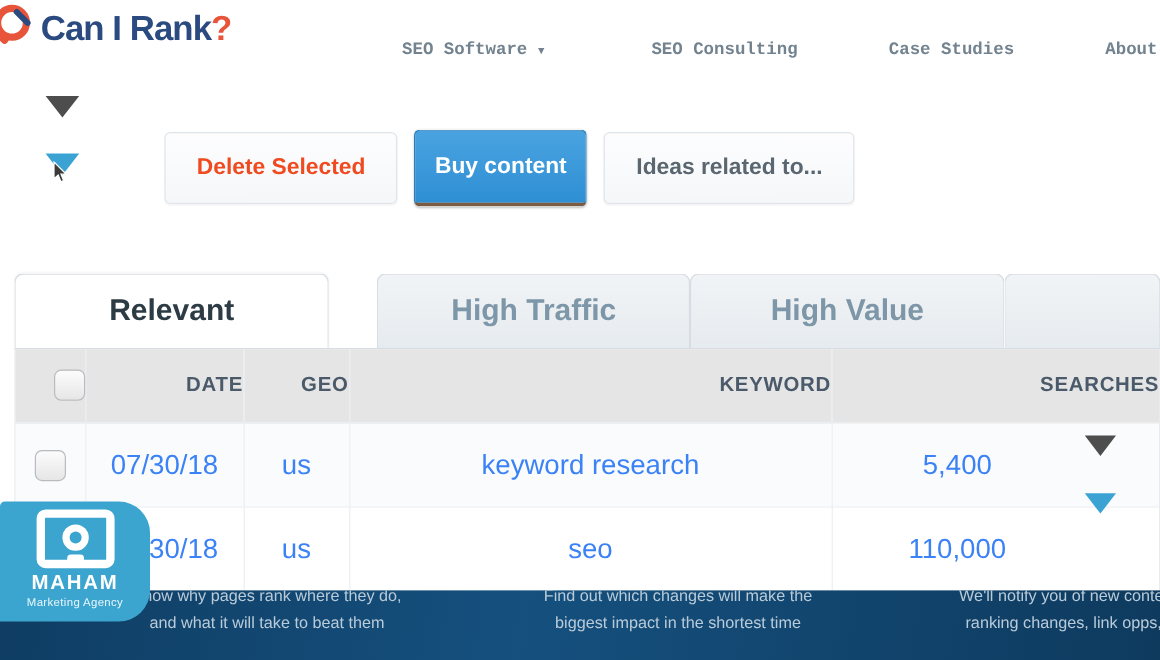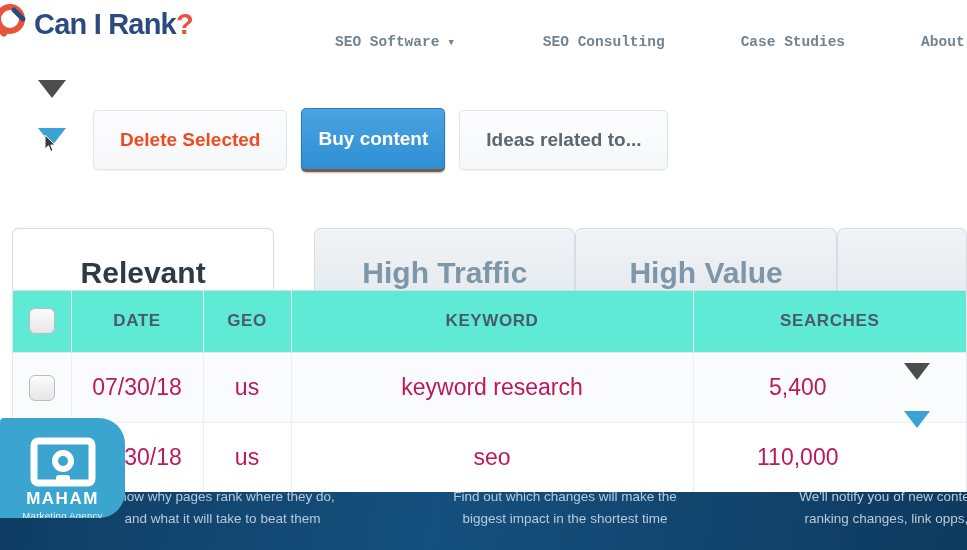--- a/index.html
+++ b/index.html
@@ -112,21 +112,21 @@
     text-align: center;
   }
 
   .btn-ghost {
     height: 60px;
     padding: 0 26px;
     background: linear-gradient(#fdfdfe, #f5f7f9);
     border: 1px solid #dfe4ea;
     box-shadow: 0 1px 1px rgba(0,0,0,0.04);
   }
-  .btn-delete { color: #f04b20; }
+  .btn-delete { color: #f04b20; margin-left: 44px; }
   .btn-ideas  { color: #5a6670; }
 
   .btn-primary {
     height: 64px;
     padding: 0 16px;
     color: #ffffff;
     background: linear-gradient(#4aa3e0, #2e8fd4);
     border: 1px solid #2b7cb8;
     border-bottom: 3px solid #7c5b43;
     box-shadow: 0 1px 2px rgba(0,0,0,0.25);
@@ -159,23 +159,23 @@
     position: absolute;
     left: 12px; top: 228px;
     width: 955px;
     height: 62px;
     display: flex;
     align-items: flex-end;
   }
   .tab {
     height: 62px;
     display: flex;
-    align-items: flex-end;
+    align-items: center;
     justify-content: center;
-    font-size: 30px;
+    font-size: 25px;
     font-weight: bold;
     border: 1px solid #d7dde3;
     border-bottom: none;
     border-top-left-radius: 7px;
     border-top-right-radius: 7px;
     cursor: pointer;
     white-space: nowrap;
   }
   .tab-inactive {
     background: linear-gradient(#f1f4f6, #e6ebef);
@@ -202,36 +202,36 @@
     border: 1px solid #e4e8ec;
     border-top: 1px solid #d7dde3;
   }
   table {
     width: 100%;
     border-collapse: collapse;
     table-layout: fixed;
   }
   thead th {
     height: 61px;
-    background: #5eead4;
+    background: #e5e5e5;
     color: #4a5a6a;
     font-size: 17px;
     font-weight: bold;
     letter-spacing: 0.6px;
     border-right: 1px solid #eceff2;
     border-bottom: 1px solid #e4e8ec;
-    text-align: center;
+    text-align: right;
     vertical-align: middle;
   }
   thead th:last-child { border-right: none; }
 
   tbody td {
     height: 70px;
     font-size: 23px;
-    color: #be185d;
+    color: #3b82f6;
     border-right: 1px solid #eceff2;
     border-bottom: 1px solid #eceff2;
     text-align: center;
     vertical-align: middle;
     font-weight: normal;
   }
   tbody td:last-child { border-right: none; text-align: center; }
   tbody tr.row-alt td { background: #fafbfc; }
   tbody tr.row-plain td { background: #ffffff; }
 
@@ -304,21 +304,21 @@
     background: #3ba5cf;
     border-top-right-radius: 26px;
     border-bottom-right-radius: 26px;
     border-top-left-radius: 4px;
     overflow: hidden;
     z-index: 20;
     display: flex;
     flex-direction: column;
     align-items: center;
     justify-content: flex-start;
-    padding-top: 17px;
+    padding-top: 4px;
   }
   .wm-icon { width: 66px; height: 54px; }
   .wm-name {
     font-size: 17px;
     font-weight: bold;
     letter-spacing: 1.5px;
     color: #ffffff;
     line-height: 1;
     margin-top: 1px;
   }

